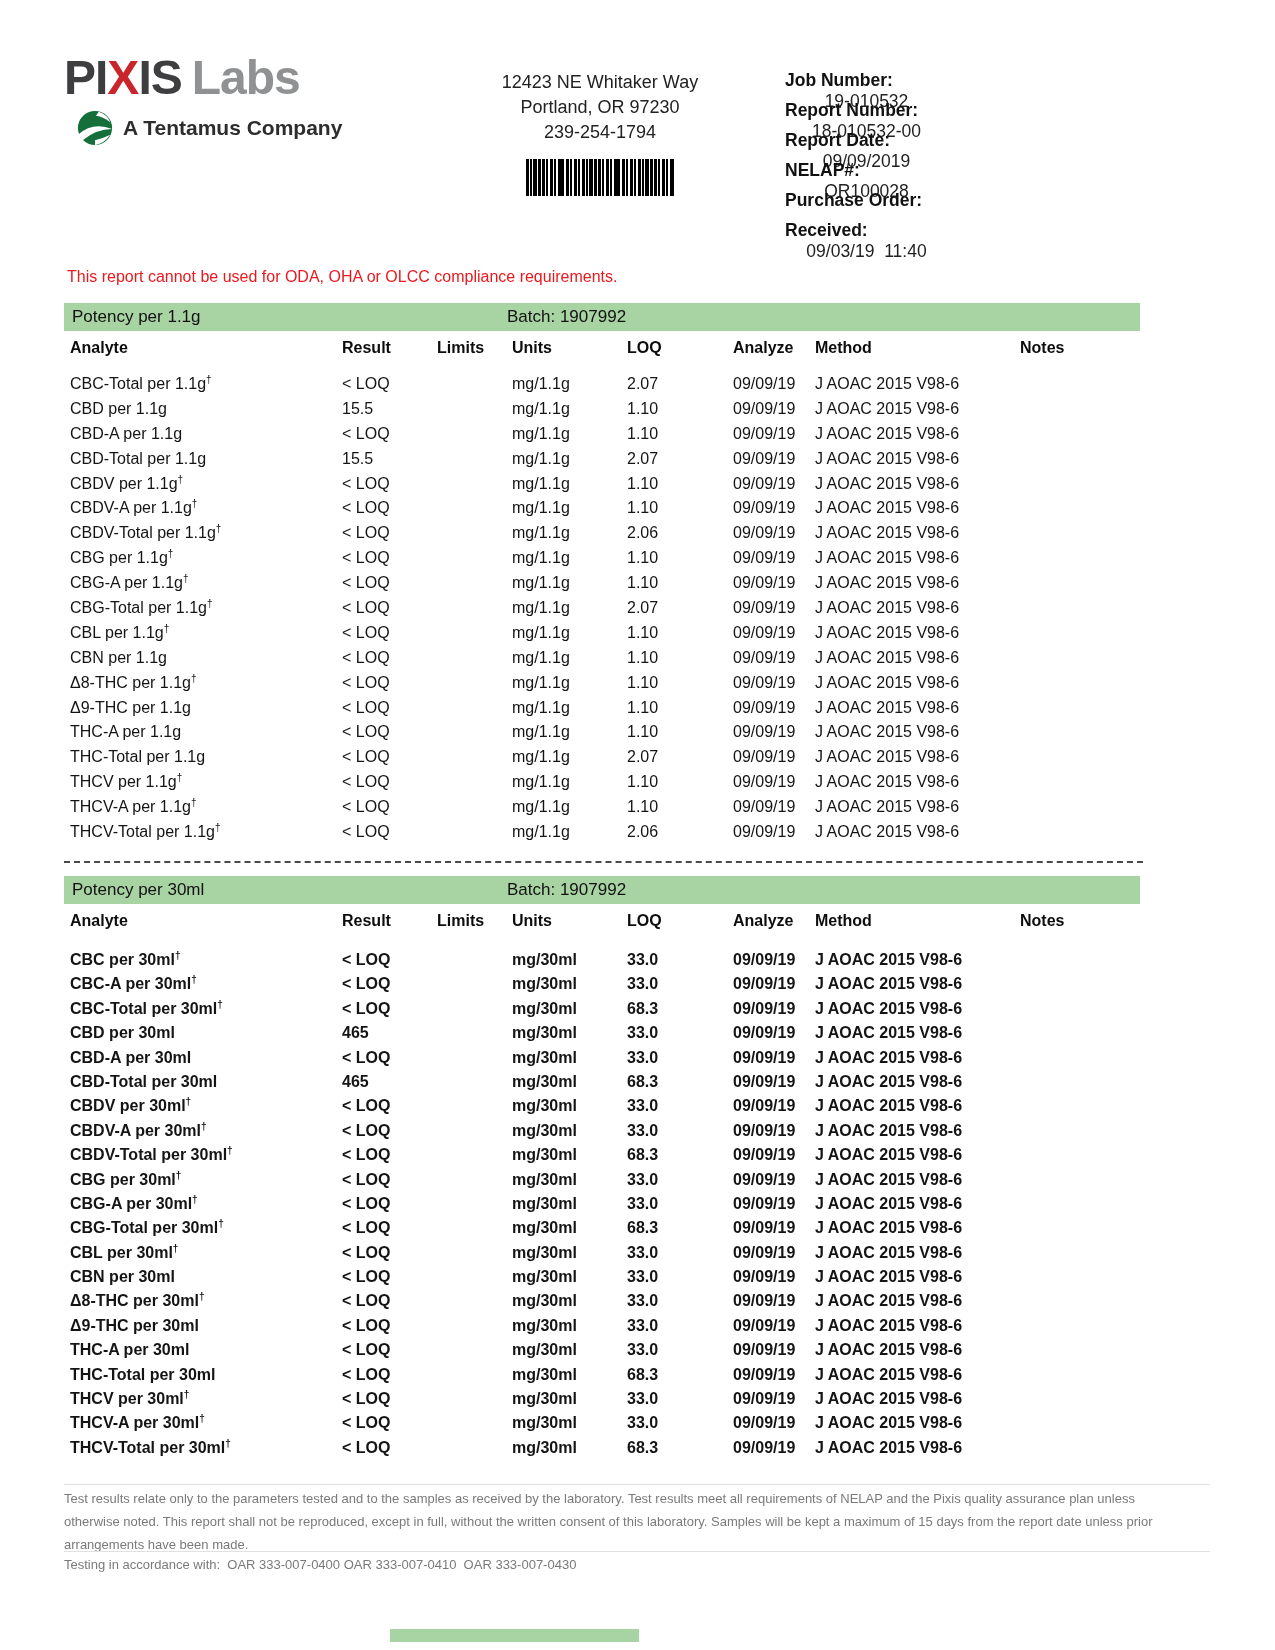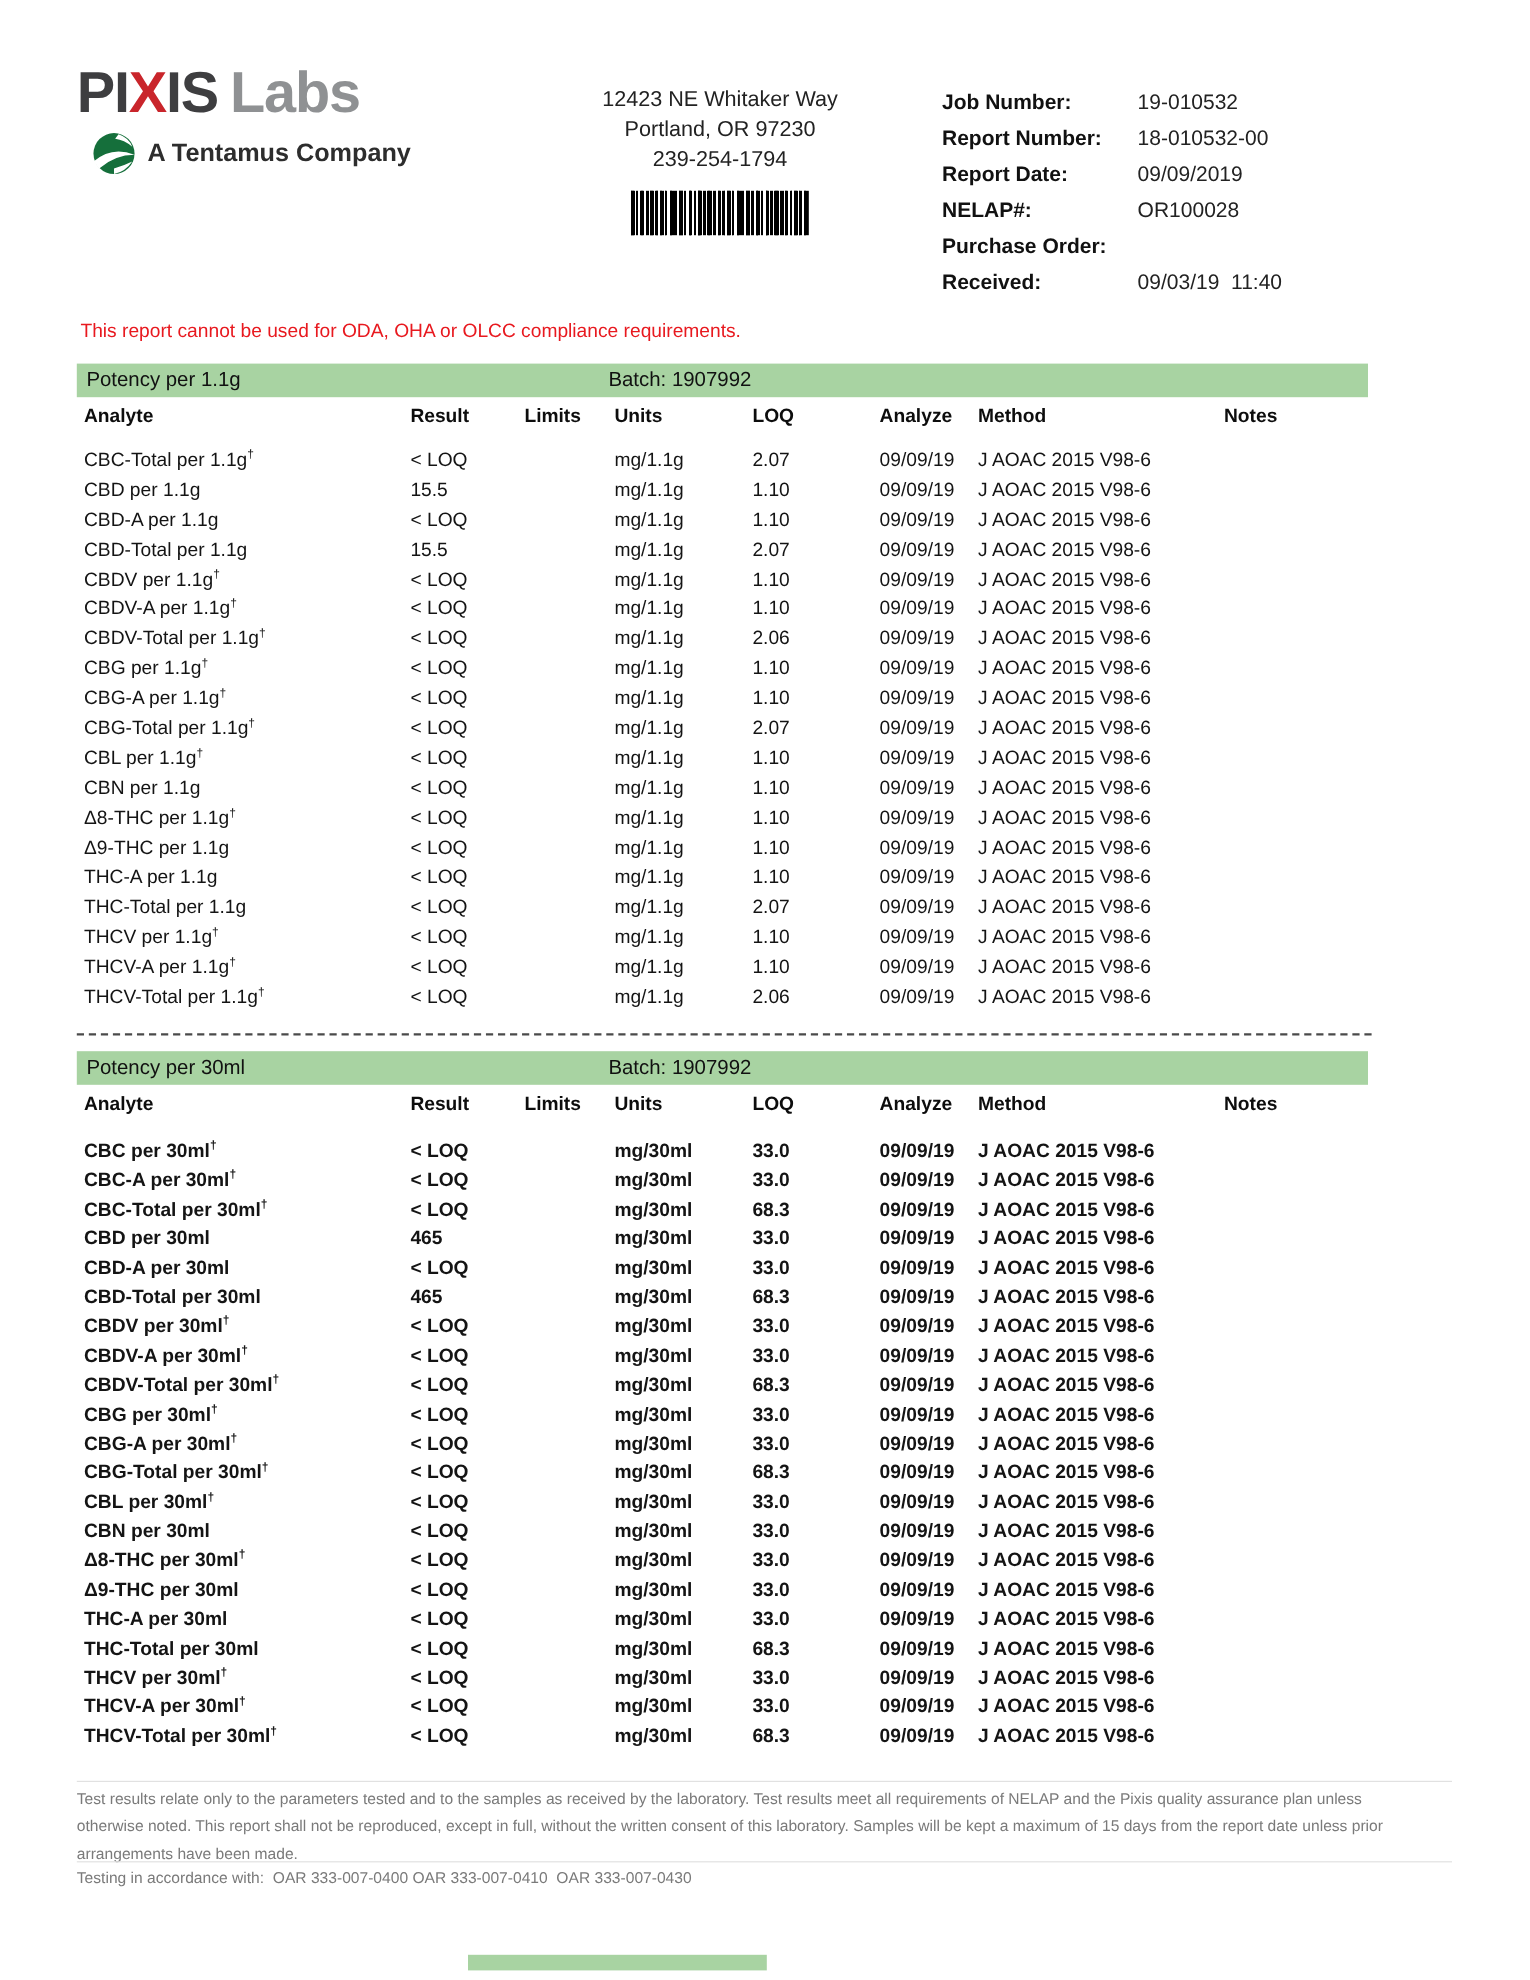--- a/index.html
+++ b/index.html
@@ -19,21 +19,21 @@
   .address-block{position:absolute;top:70px;left:440px;width:320px;text-align:center;
                  font-size:18px;line-height:25px;color:#222;}
   .barcode{margin:14px auto 0;width:148px;height:37px;
      background:
        repeating-linear-gradient(90deg,#000 0 2px,#fff 2px 4px),
        repeating-linear-gradient(90deg,#000 0 3px,#fff 3px 8px),
        repeating-linear-gradient(90deg,#000 0 1px,#fff 1px 7px);
      background-blend-mode:multiply;}
 
   .info-block{position:absolute;top:70px;left:785px;font-size:17.5px;}
-  .info-row{display:flex;height:30px;align-items:center;}
+  .info-row{display:flex;height:30px;align-items:center;flex-direction:column;}
   .info-label{font-weight:bold;width:163px;flex:0 0 auto;color:#111;}
   .info-value{white-space:pre;color:#222;}
 
   
   .notice{position:absolute;top:268px;left:67px;font-size:16px;color:#e8191f;}
 
   
   .potency-table{position:absolute;left:64px;width:1076px;}
   .t0{top:303px;}
   .t1{top:876px;}

